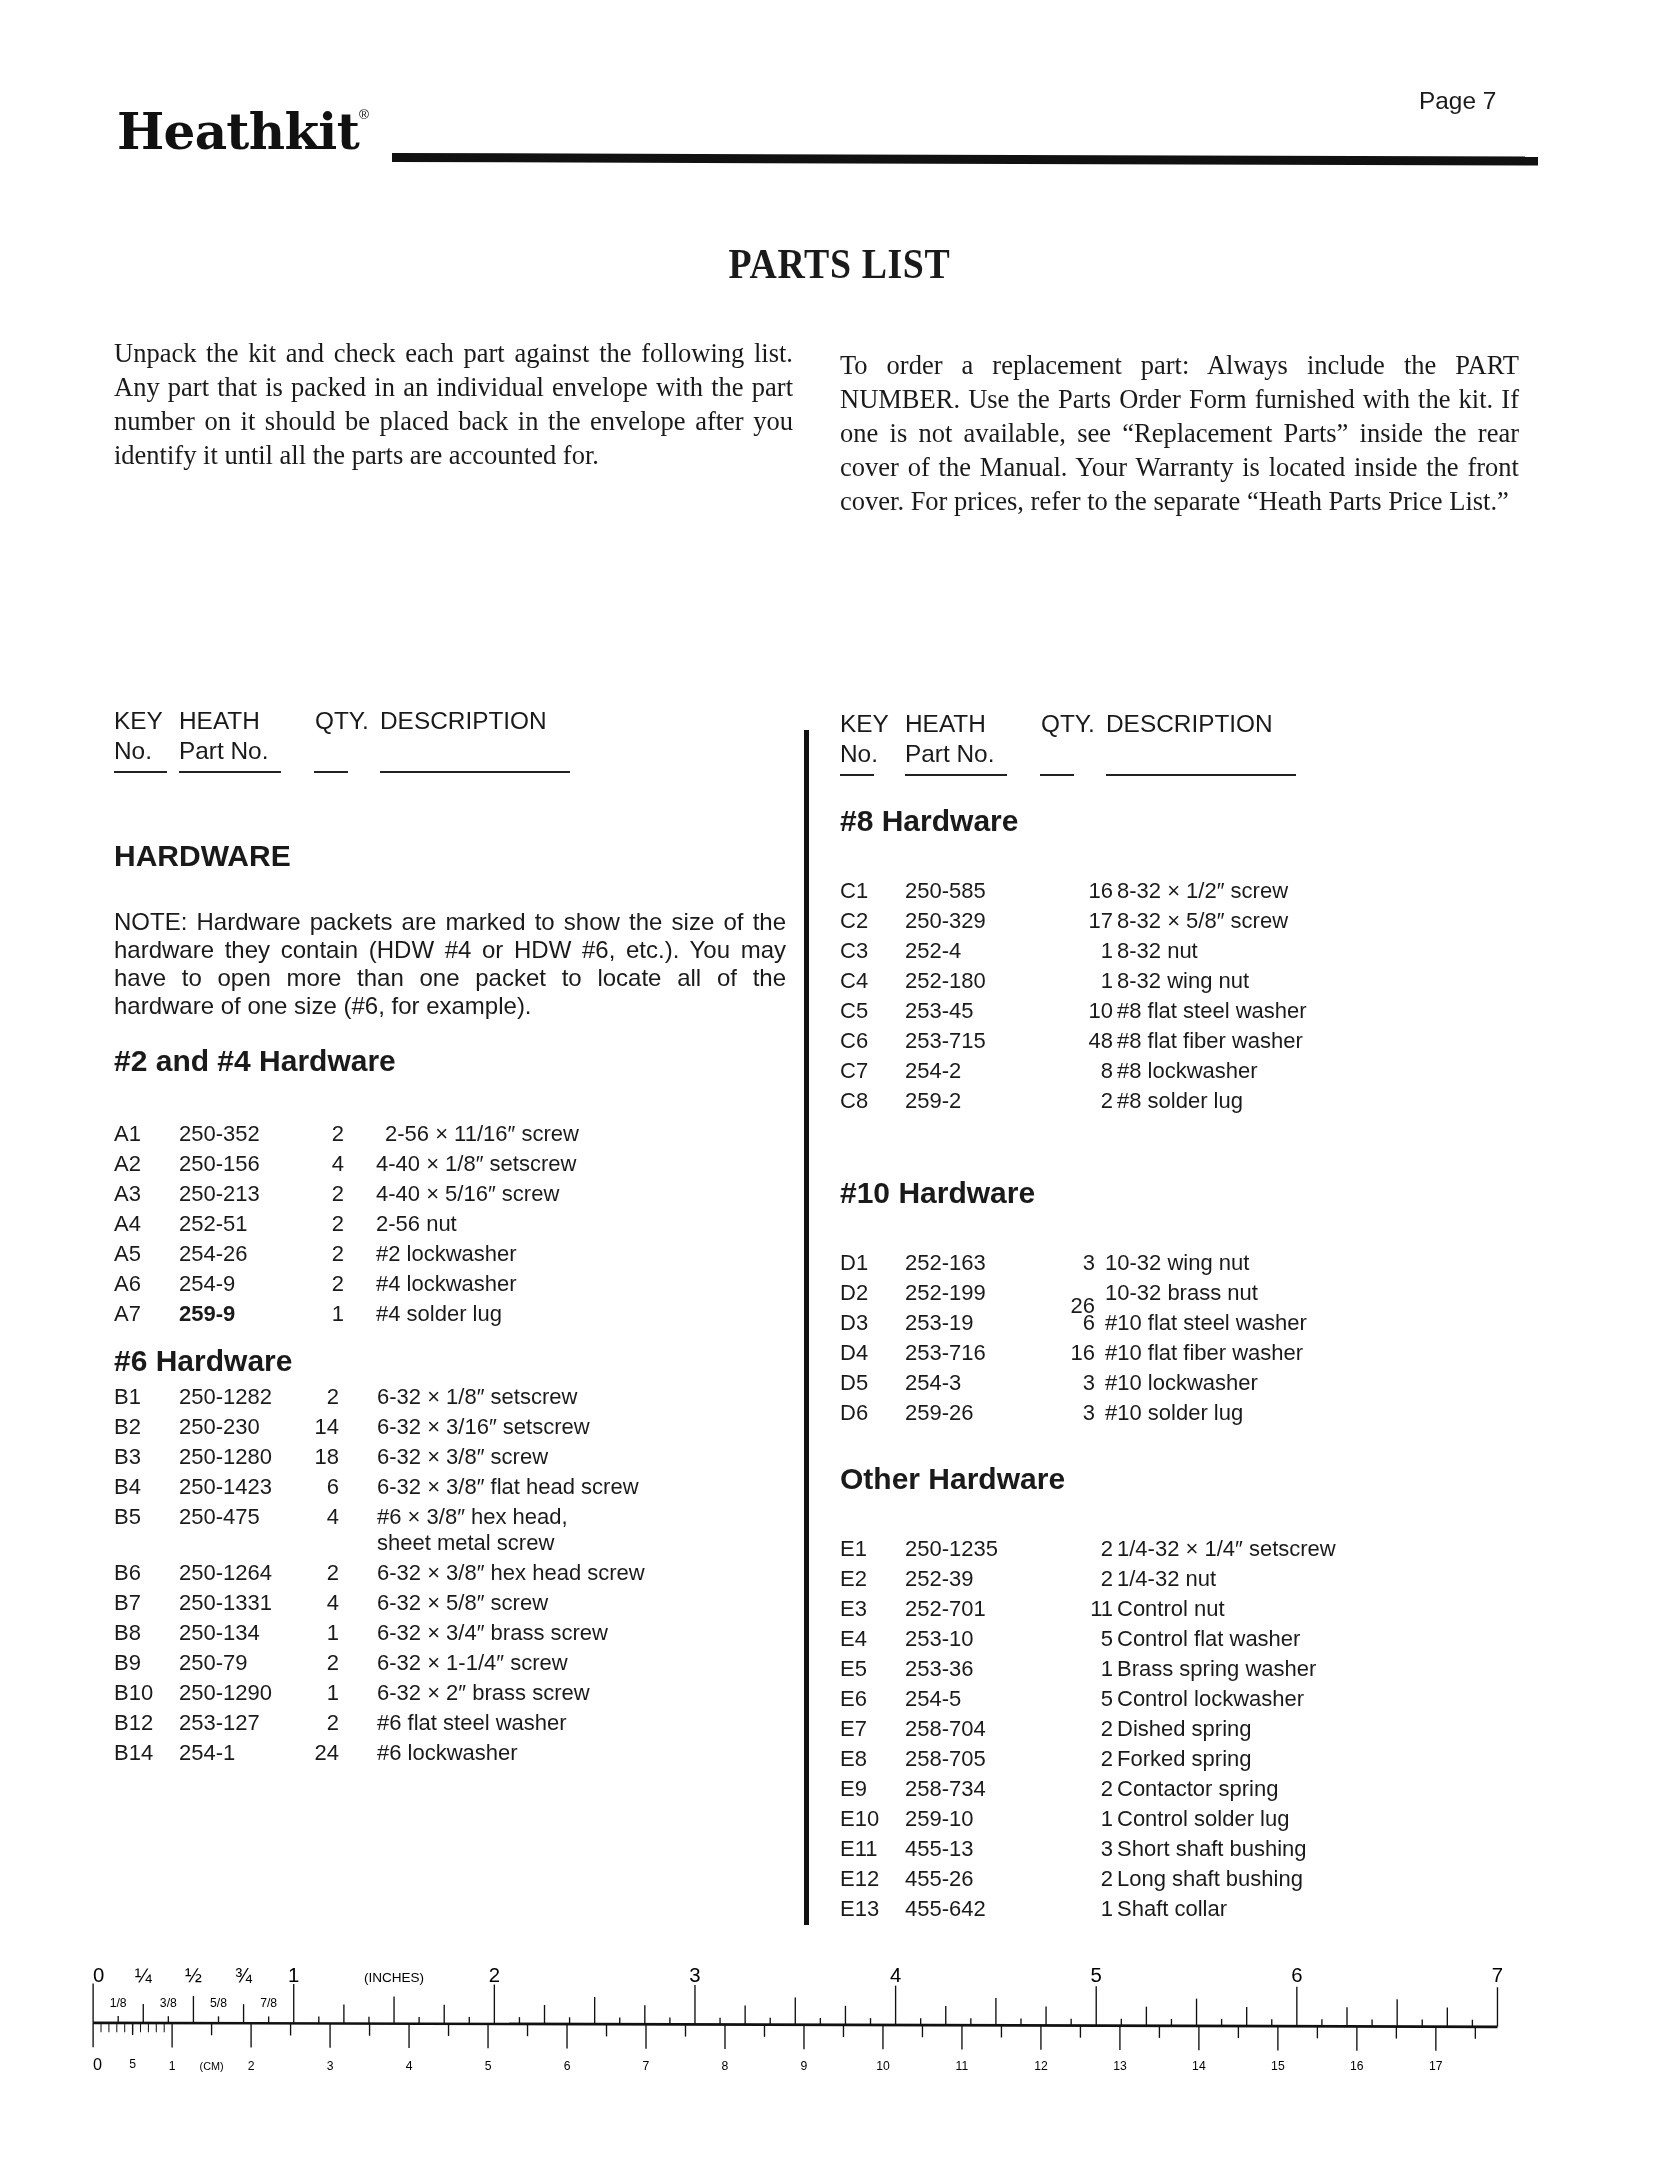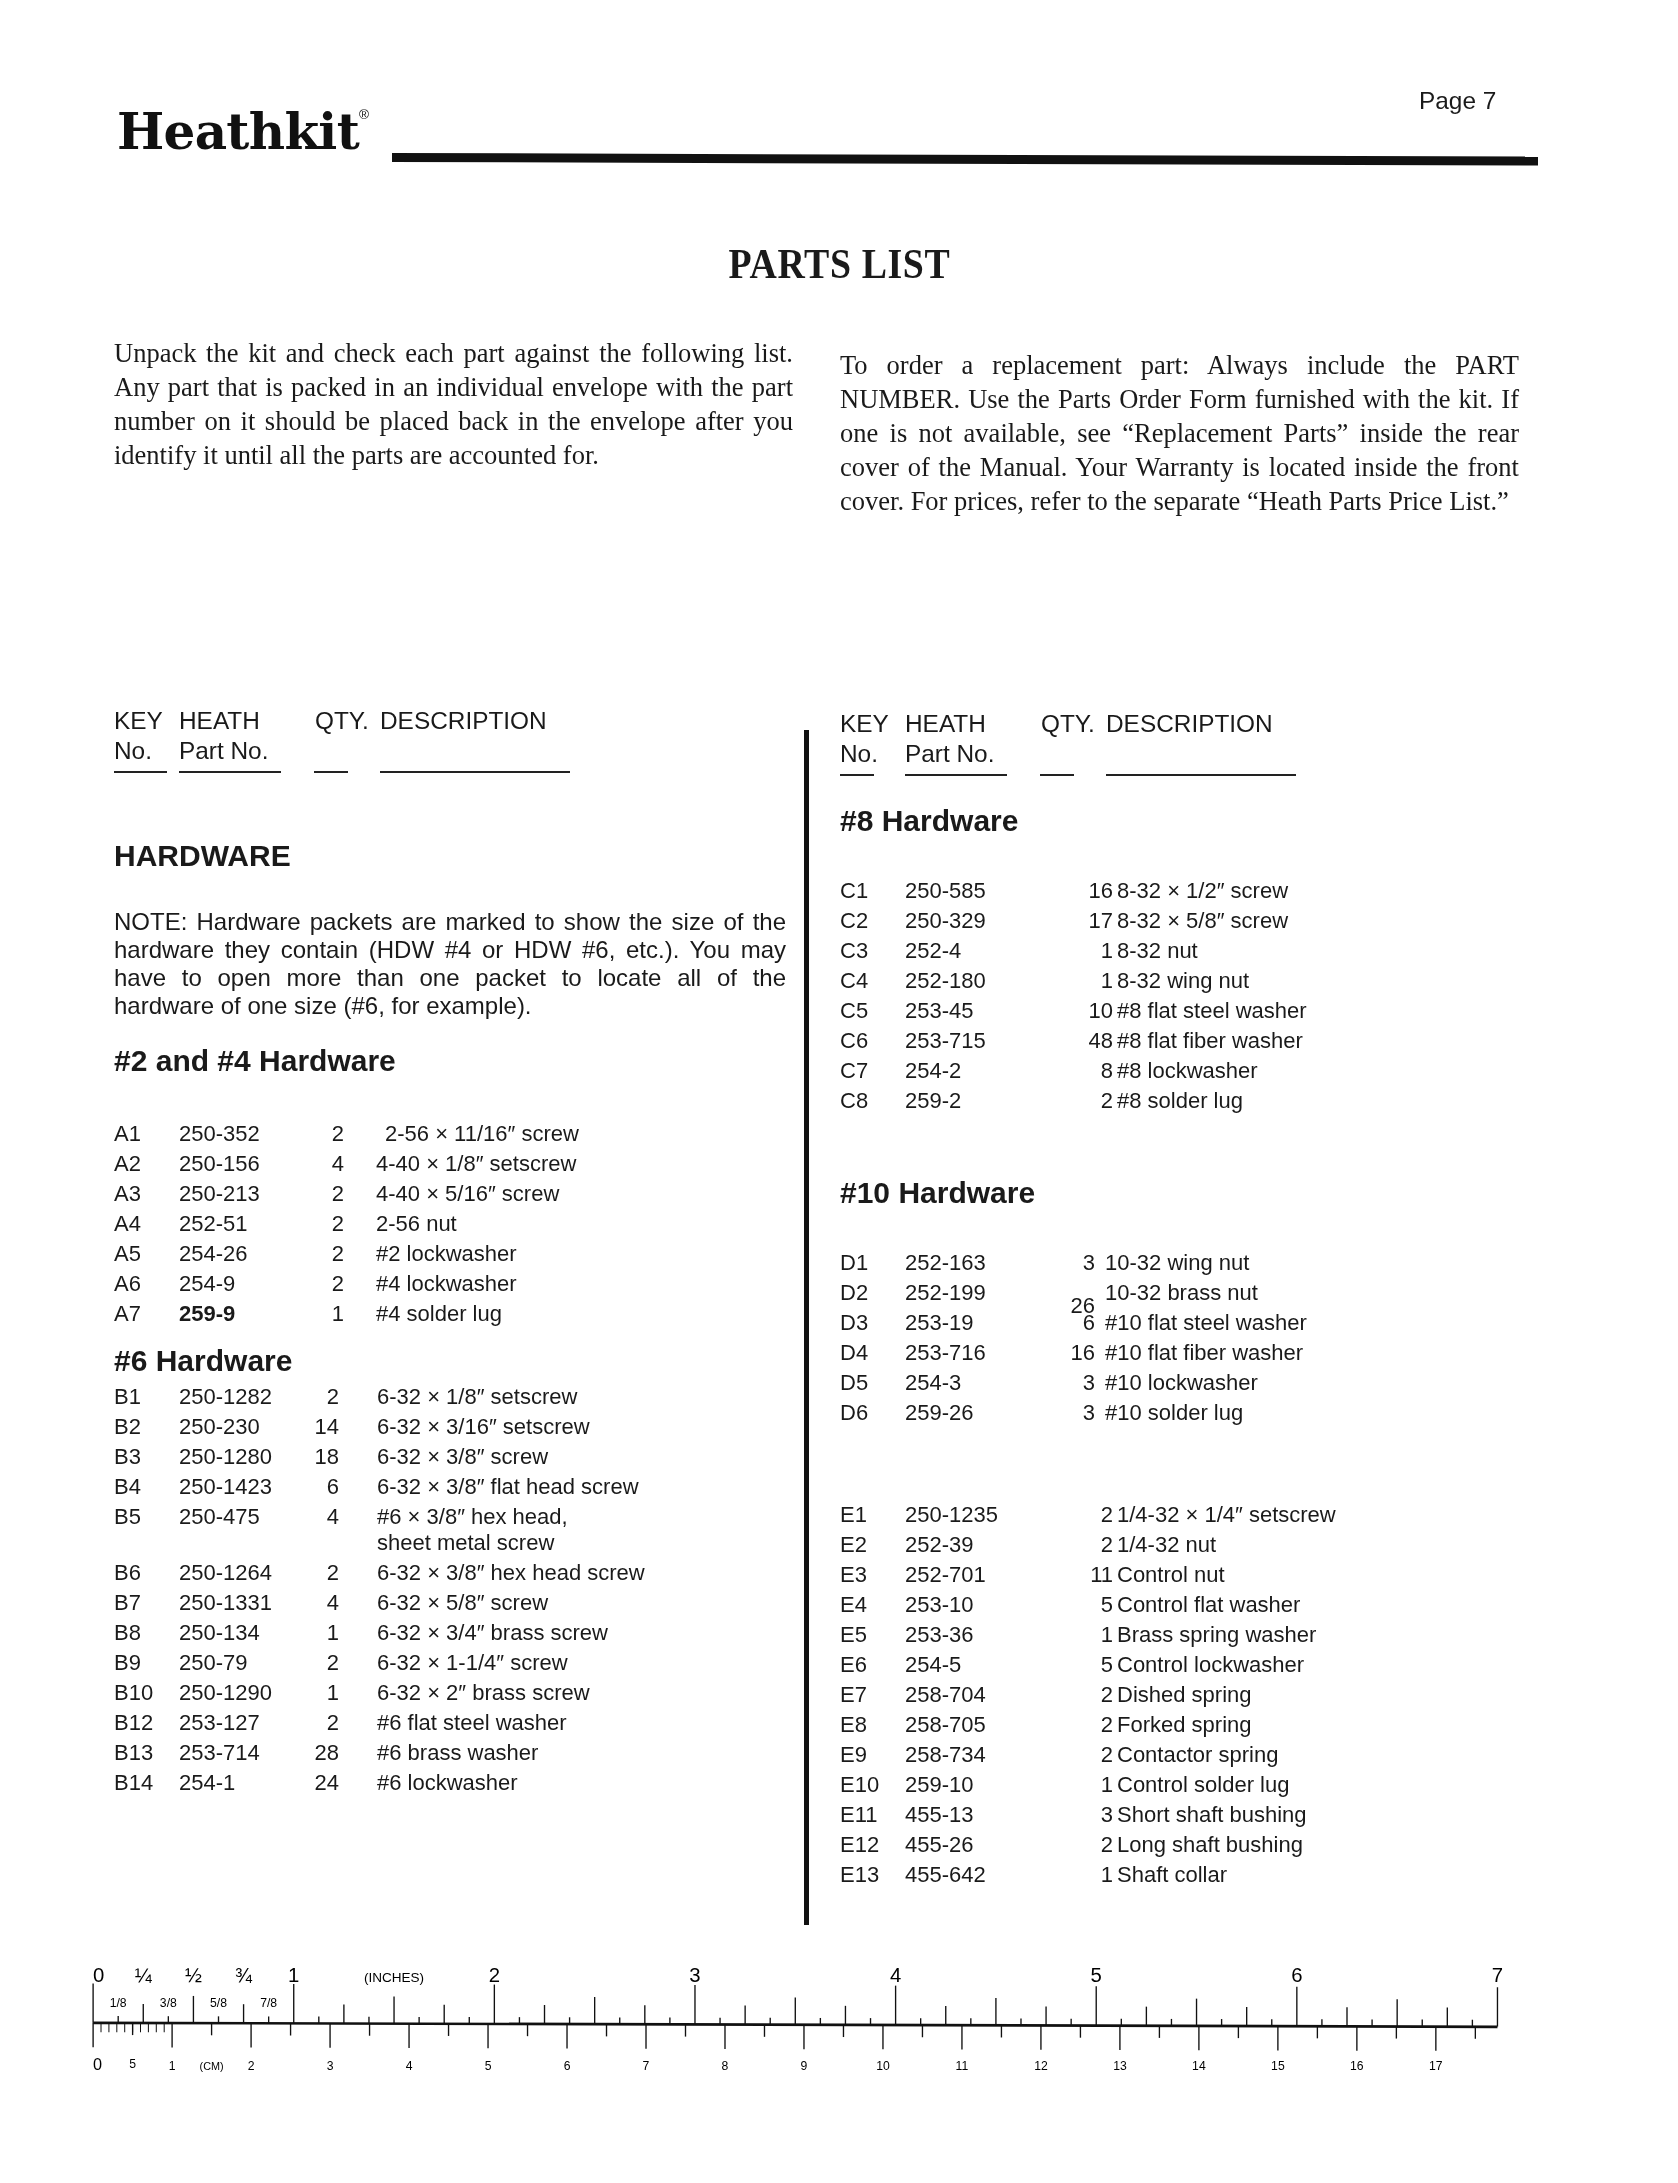--- a/index.html
+++ b/index.html
@@ -182,26 +182,20 @@
         <span class="qty" style="left: 191px;">1</span>
         <span style="left: 263px; text-align: center;">6-32 × 2″ brass screw</span>
       </div>
       <div class="row">
         <span style="left: 0px;">B12</span>
         <span style="left: 65px;">253-127</span>
         <span class="qty" style="left: 191px;">2</span>
         <span style="left: 263px;">#6 flat steel washer</span>
       </div>
       <div class="row">
-        <span style="left: 0px;">B13</span>
-        <span style="left: 65px;">253-714</span>
-        <span class="qty" style="left: 191px;">28</span>
-        <span style="left: 263px;">#6 brass washer</span>
-      </div>
-      <div class="row">
         <span style="left: 0px;">B14</span>
         <span style="left: 65px;">254-1</span>
         <span class="qty" style="left: 191px;">24</span>
         <span style="left: 263px;">#6 lockwasher</span>
       </div>
     </div>
 </div>
 
 <div class="col right">
   <div class="colhead">
@@ -302,20 +296,21 @@
         <span style="left: 265px;">#10 lockwasher</span>
       </div>
       <div class="row">
         <span style="left: 0px;">D6</span>
         <span style="left: 65px;">259-26</span>
         <span class="qty" style="left: 221px;">3</span>
         <span style="left: 265px;">#10 solder lug</span>
       </div>
     </div>
   <div style="height:34px"></div>
+  <h3 class="section-title">Other Hardware</h3>
   <div style="height:38px"></div>
   <div class="parts" id="right-s2">
       <div class="row">
         <span style="left: 0px;">E1</span>
         <span style="left: 65px;">250-1235</span>
         <span class="qty" style="left: 239px;">2</span>
         <span style="left: 277px;">1/4-32 × 1/4″ setscrew</span>
       </div>
       <div class="row">
         <span style="left: 0px;">E2</span>

